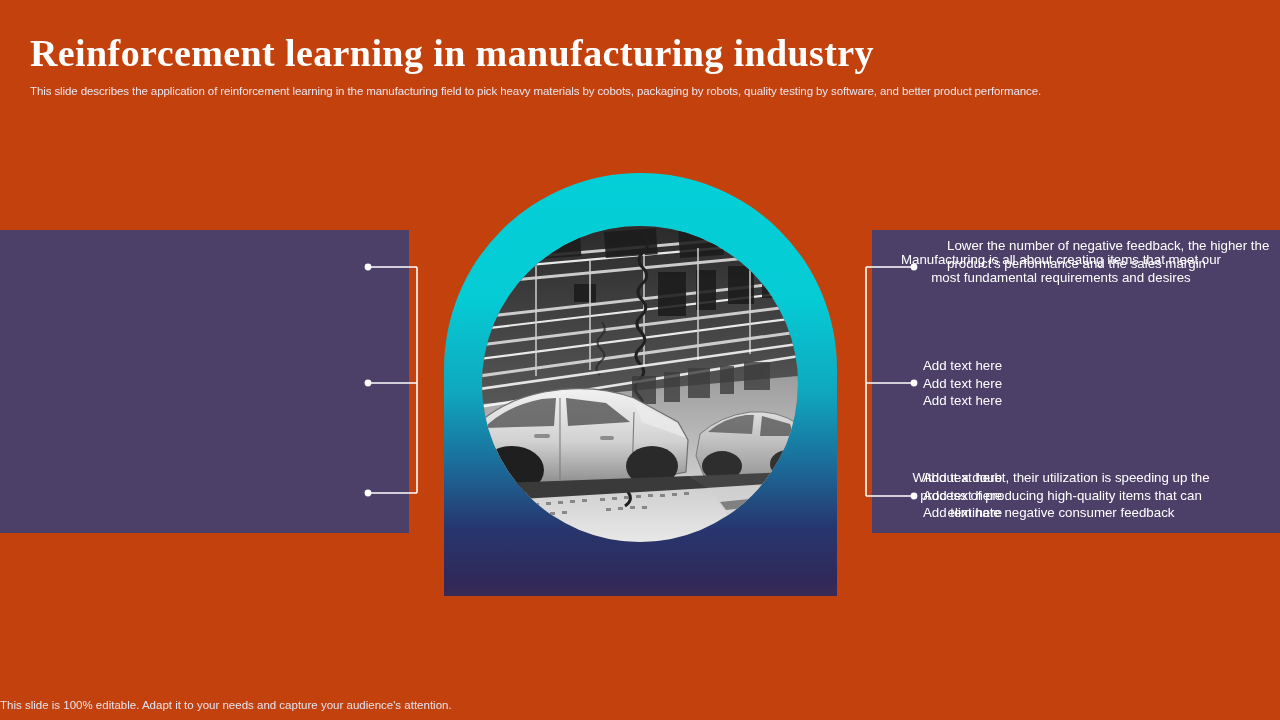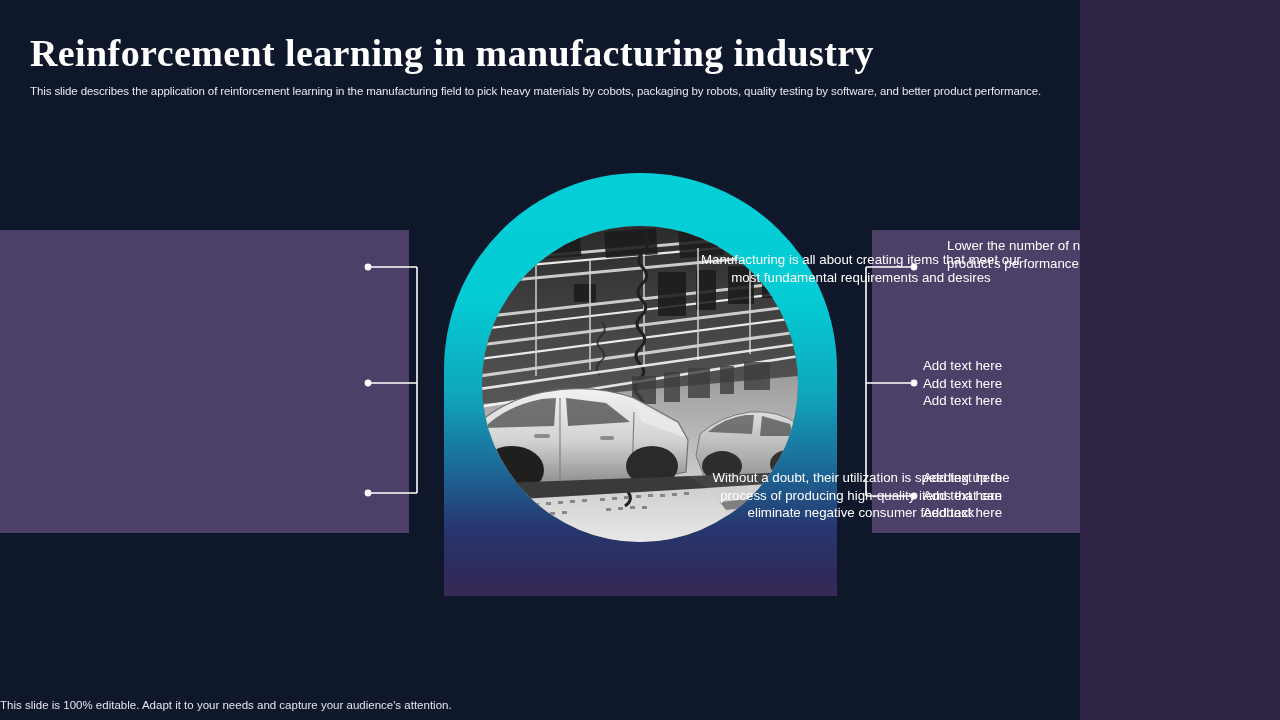--- a/index.html
+++ b/index.html
@@ -5,24 +5,24 @@
   html, body {
     margin: 0;
     padding: 0;
     background: #2e2342;
   }
   body {
     font-family: "Liberation Sans", sans-serif;
   }
   #slide {
     position: relative;
-    width: 1080px;
+    width: 1280px;
     height: 720px;
     overflow: hidden;
-    background: #0f172a;
+    background: #c2410c;
   }
 
   
   #title {
     position: absolute;
     left: 30px;
     top: 31px;
     font-family: "Liberation Serif", serif;
     font-weight: bold;
     font-size: 38px;

